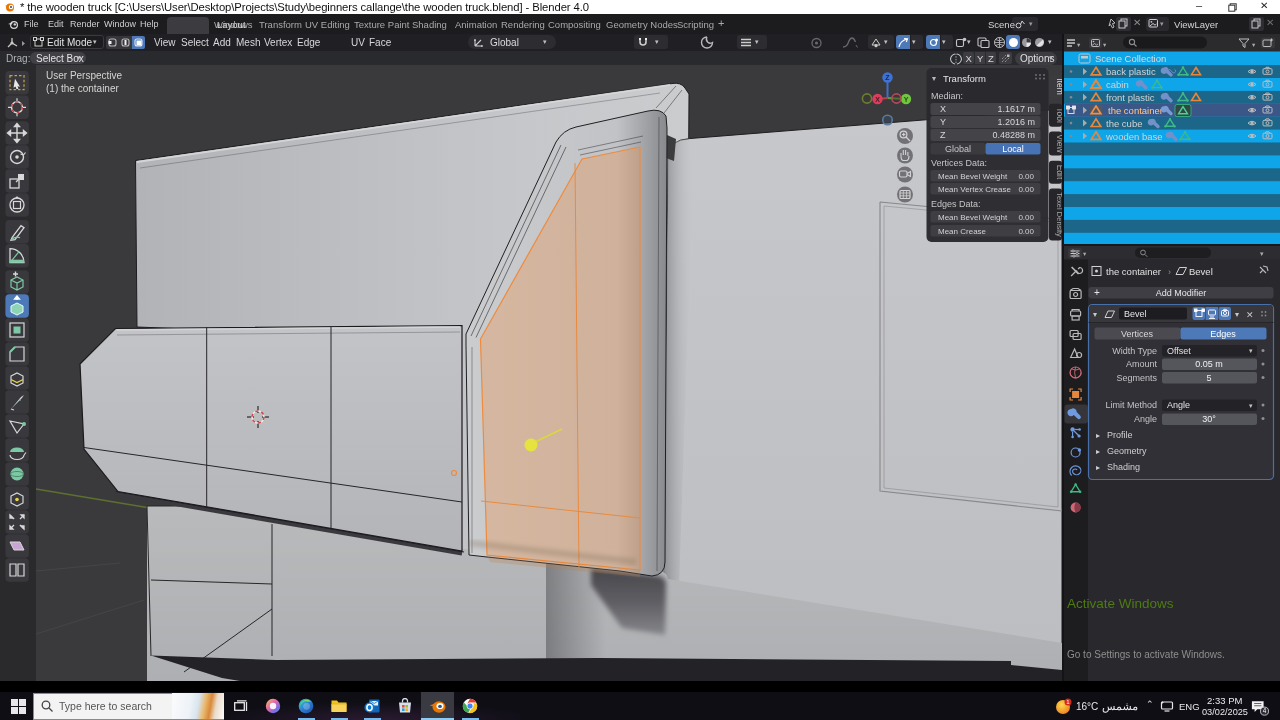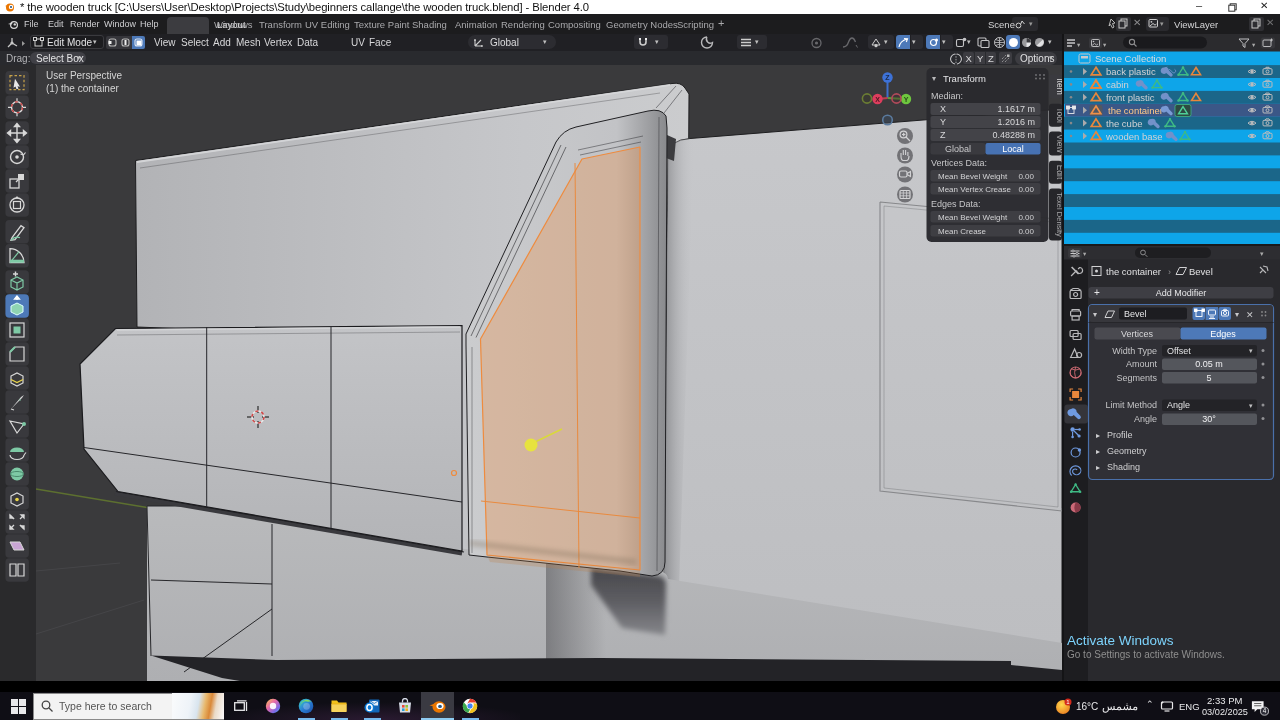--- a/index.html
+++ b/index.html
@@ -108,21 +108,21 @@
  <div class="a" style="left:132px;top:2px;width:12.5px;height:13px;background:#4d79b8;border-radius:0 2px 2px 0;"></div>
  <svg class="a" style="left:134px;top:4px" width="9" height="9" viewBox="0 0 9 9">
       <rect x="1" y="1" width="7" height="7" rx="2" fill="none" stroke="#dde6f2" stroke-width="1.1"></rect>
       <rect x="2.5" y="2.5" width="5" height="5" fill="#fff"></rect>
     </svg>
  <span class="t" style="left:154px;top:3.5px;font-size:10px;color:#d8d8da;">View</span>
  <span class="t" style="left:181px;top:3.5px;font-size:10px;color:#d8d8da;">Select</span>
  <span class="t" style="left:213px;top:3.5px;font-size:10px;color:#d8d8da;">Add</span>
  <span class="t" style="left:236px;top:3.5px;font-size:10px;color:#d8d8da;">Mesh</span>
  <span class="t" style="left:264px;top:3.5px;font-size:10px;color:#d8d8da;">Vertex</span>
- <span class="t" style="left:297px;top:3.5px;font-size:10px;color:#d8d8da;">Data</span>
+ <span class="t" style="left:297px;top:3.5px;font-size:10px;color:#d8d8da;">Edge</span>
  <span class="t" style="left:325px;top:3.5px;font-size:10px;color:#d8d8da;padding-left:44px;">Face</span>
  <span class="t" style="left:351px;top:3.5px;font-size:10px;color:#d8d8da;">UV</span>
 
  <div class="a" style="left:468px;top:1.5px;width:88px;height:14px;background:#2c2c31;border-radius:7px;"></div>
  <svg class="a" style="left:473px;top:3px" width="12" height="11" viewBox="0 0 12 11">
       <path d="M2 9 L2 2 M2 9 L10 9 M2 9 L8 3" stroke="#cdcdcd" stroke-width="1.1" fill="none"></path>
       <path d="M2 2 l-1 2 h2 Z M10 9 l-2 -1 v2 Z" fill="#cdcdcd"></path>
     </svg>
  <span class="t" style="left:490px;top:3.5px;font-size:10px;color:#dcdcde;">Global</span>
  <span class="t" style="left:543px;top:4.5px;font-size:7px;color:#c0c0c0;">▾</span>
@@ -882,21 +882,21 @@
   <text x="33" y="207.5" font-size="8">▸</text>
         <text x="44" y="208">Geometry</text>
   <text x="33" y="223.5" font-size="8">▸</text>
         <text x="44" y="224">Shading</text>
  </g>
 </svg>
 </div>
 <div class="a" style="left:1061.5px;top:33.5px;width:2px;height:647.5px;background:#141416;"></div>
 <div class="a" style="left:1063px;top:244.3px;width:217px;height:2px;background:#19191b;"></div>
 
-<div class="t" style="left:1067px;top:633px;font-size:13.5px;color:#7dd3fc;">Activate Windows</div>
+<div class="t" style="left:1067px;top:596px;font-size:13.5px;color:#4d7c0f;">Activate Windows</div>
 <div class="t" style="left:1067px;top:649px;font-size:10px;color:#8e8e8e;">Go to Settings to activate Windows.</div>
 
 <div class="a" id="status" style="left:0;top:718px;width:1280px;height:11px;background:#1a1a1c;">
  <svg class="a" style="left:8px;top:1px" width="300" height="9" viewBox="0 0 300 9">
   <g fill="none" stroke="#c4c4c6" stroke-width="1">
    <rect x="1" y="0.5" width="6" height="8" rx="2.5"></rect>
         <path d="M1 3.5 h6 M4 0.5 v3" stroke-width="0.7"></path>
         <rect x="1" y="0.5" width="3" height="3" fill="#c4c4c6" stroke="none"></rect>
    <rect x="141" y="0.5" width="6" height="8" rx="2.5"></rect>
         <path d="M141 3.5 h6 M144 0.5 v3" stroke-width="0.7"></path>

